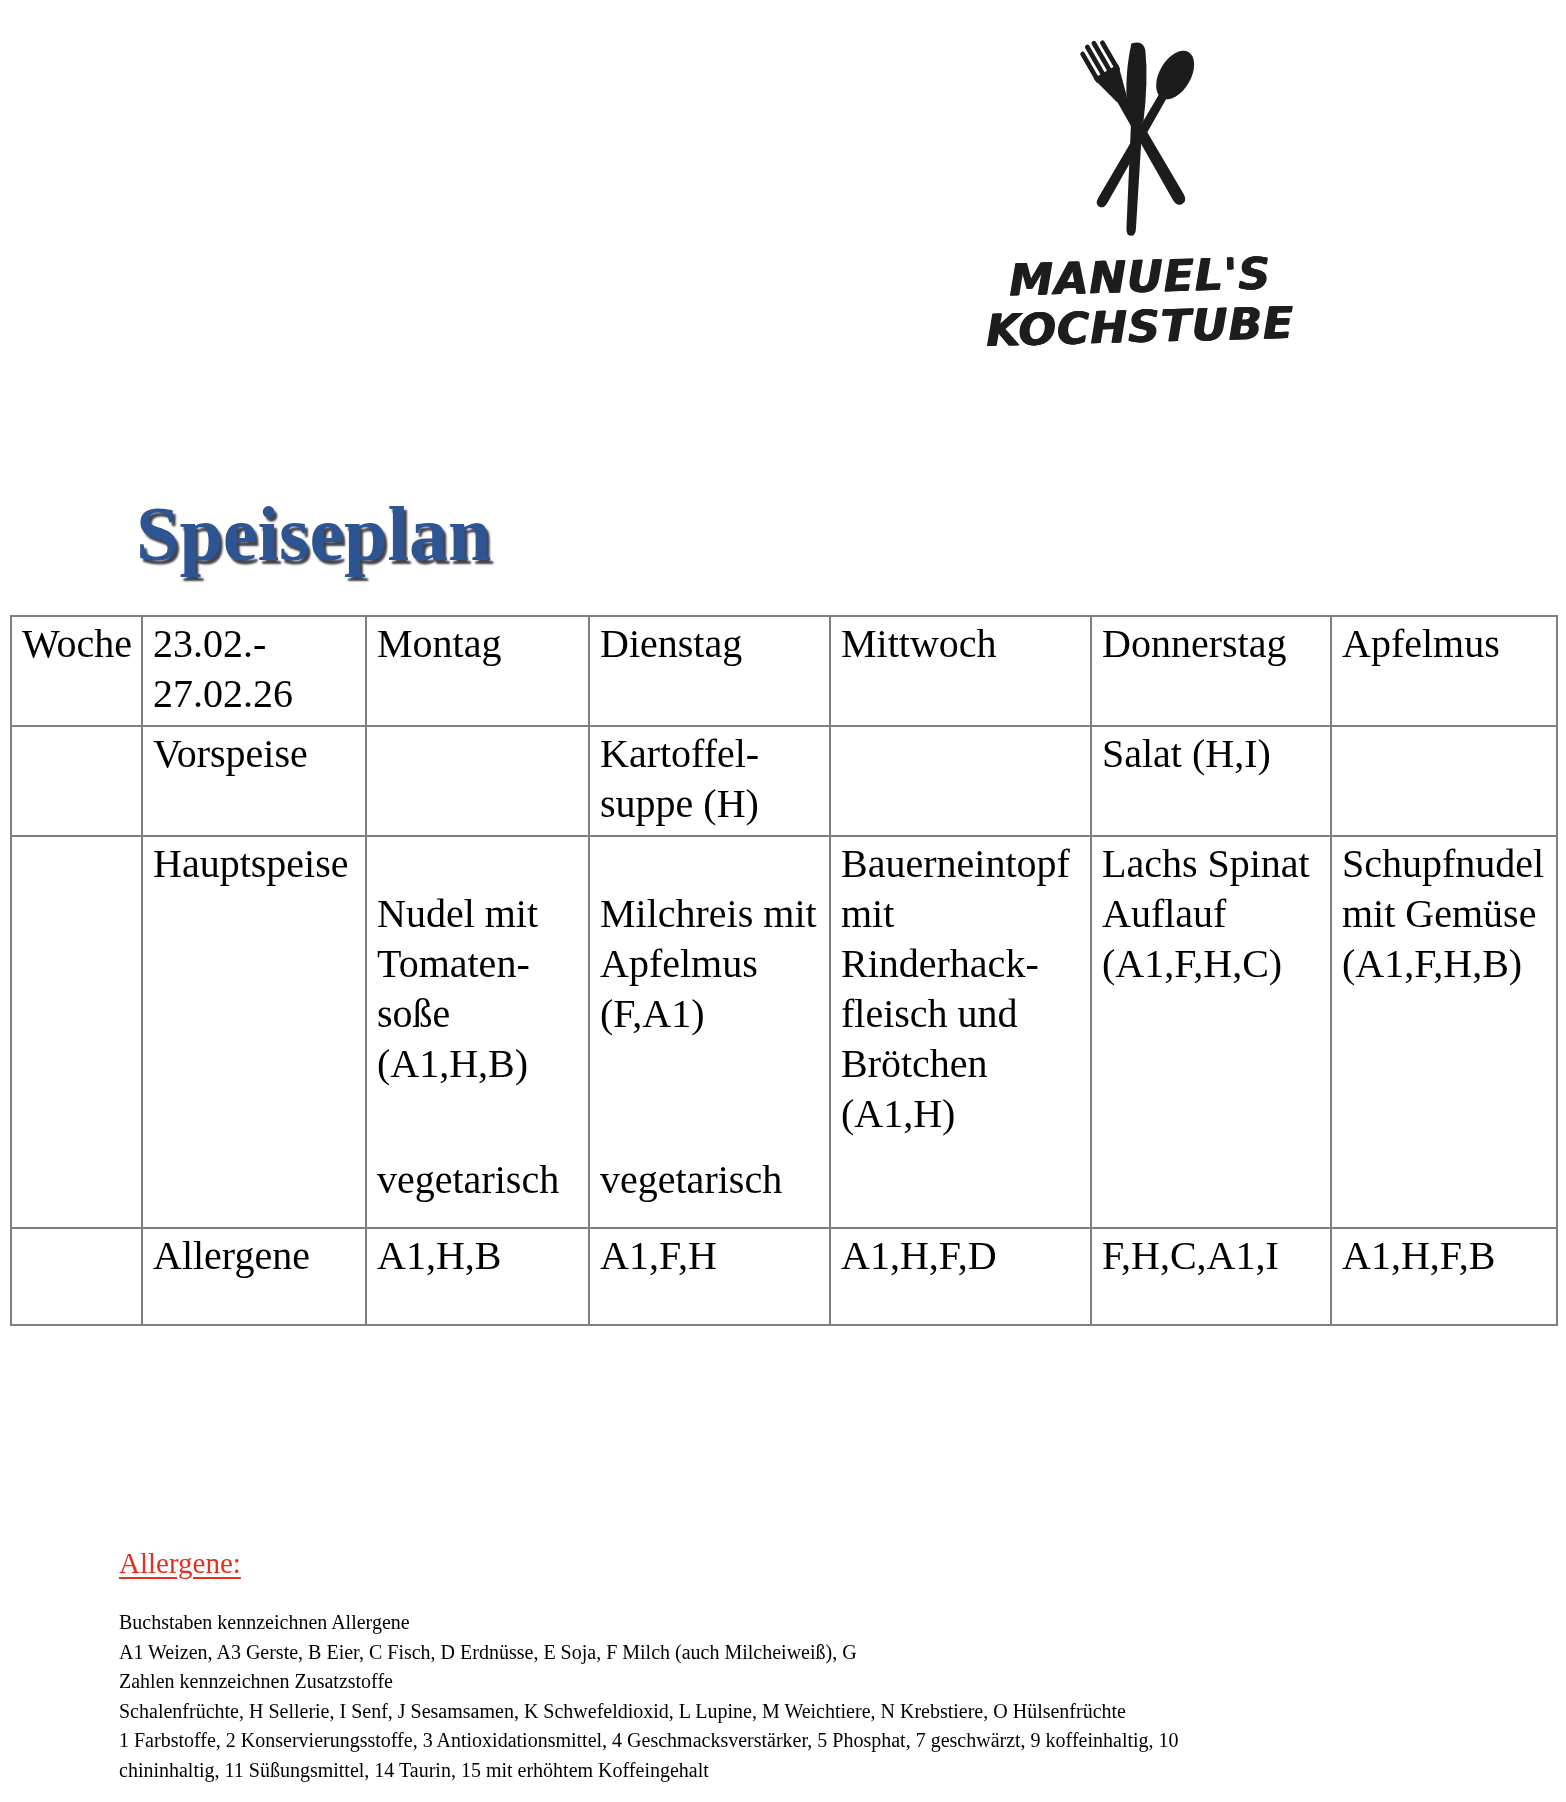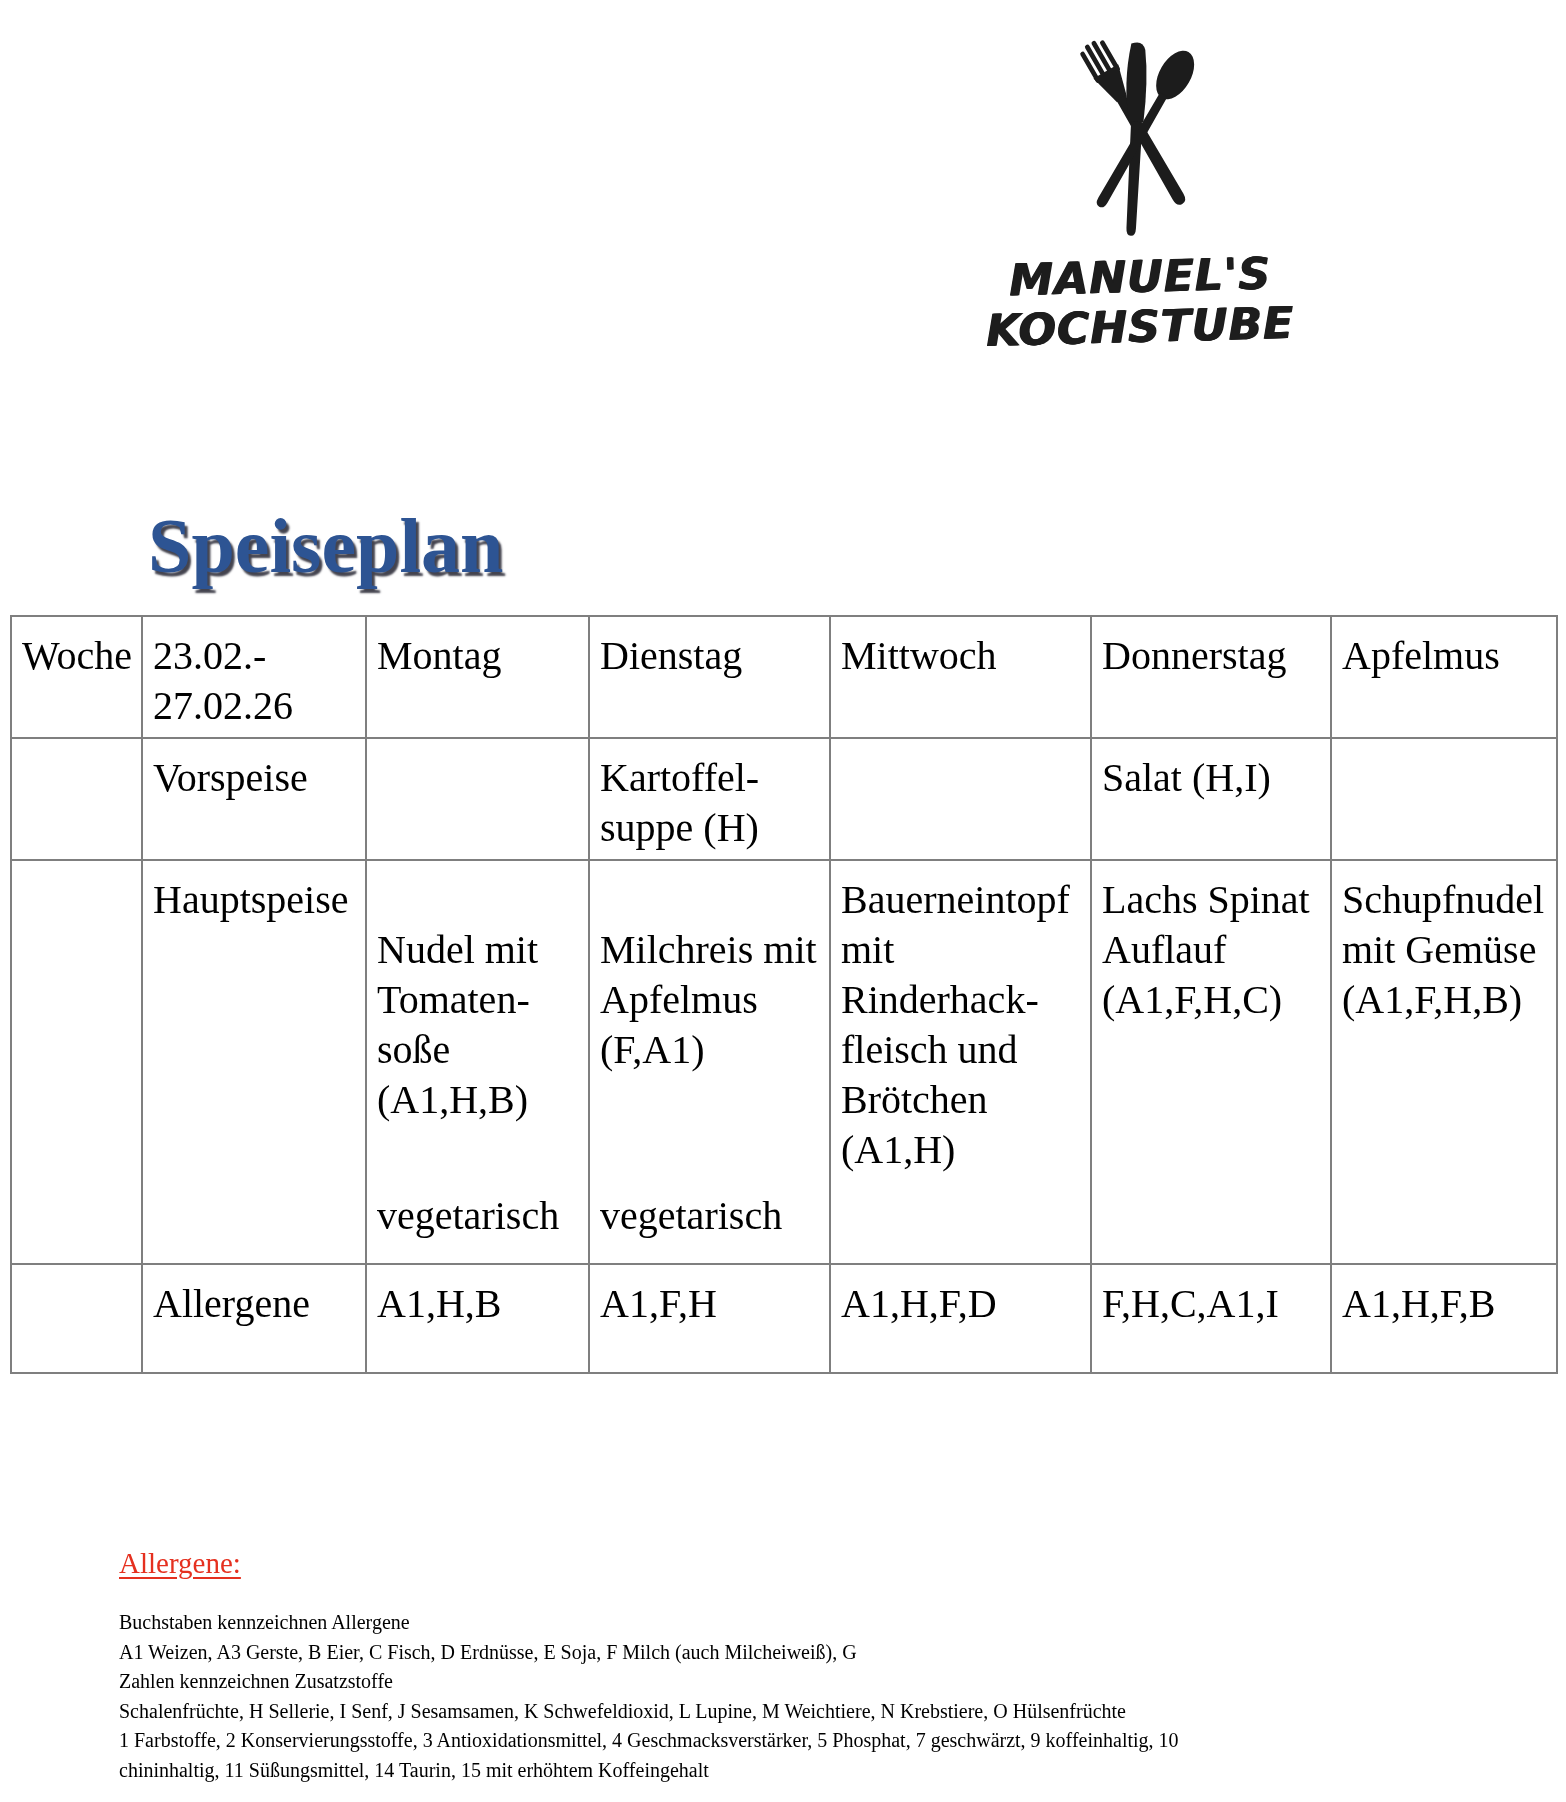--- a/index.html
+++ b/index.html
@@ -8,30 +8,30 @@
 
   
   .logo{position:absolute;left:985px;top:30px;width:310px;text-align:center;}
   .logo svg{display:block;margin:0 auto;}
   .logo-text{font-family:"DejaVu Sans",sans-serif;font-weight:bold;font-style:italic;
              color:#1d1d1d;font-size:44px;line-height:50px;letter-spacing:1px;
              transform:rotate(-1.5deg);
              text-shadow:1px 0 #1d1d1d,-0.5px 0 #1d1d1d;}
 
   
-  .title{position:absolute;left:136px;top:492px;margin:12px;
+  .title{position:absolute;left:136px;top:492px;margin:0;
          font-family:"Liberation Serif",serif;font-weight:bold;
          font-size:78px;line-height:84px;color:#2d5493;
          text-shadow:3px 4px 2px #44444f;}
 
   
   table.menu{position:absolute;left:10px;top:615px;border-collapse:collapse;
              table-layout:fixed;width:1546px;}
   table.menu td{border:2px solid #7f7f7f;vertical-align:top;
-                padding:14px 10px 6px 10px;
+                padding:2px 10px 6px 10px;
                 font-size:40px;line-height:50px;white-space:pre-line;
                 position:relative;overflow:hidden;}
   tr.r-header   td{height:92px;}
   tr.r-vorspeise td{height:90px;}
   tr.r-haupt    td{height:382px;border-radius:10px;}
   tr.r-nach     td{height:139px;}
   tr.r-allerg   td{height:87px;}
   .veg-note{position:absolute;left:10px;bottom:22px;white-space:nowrap;}
 
   

